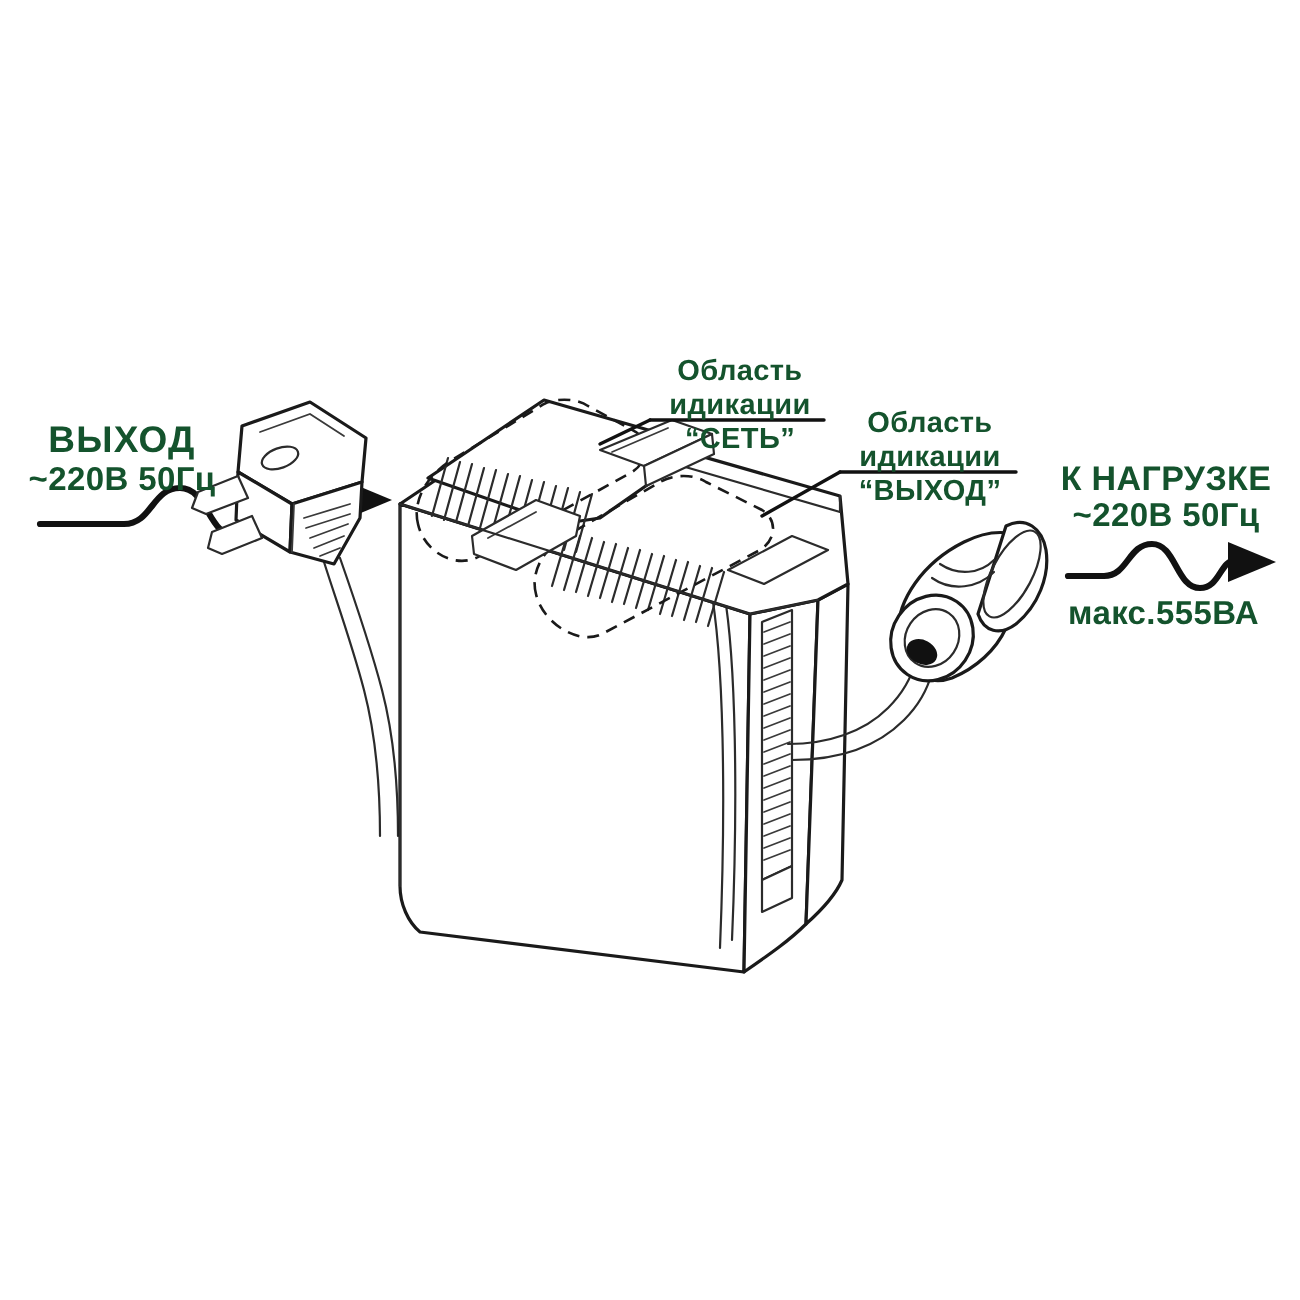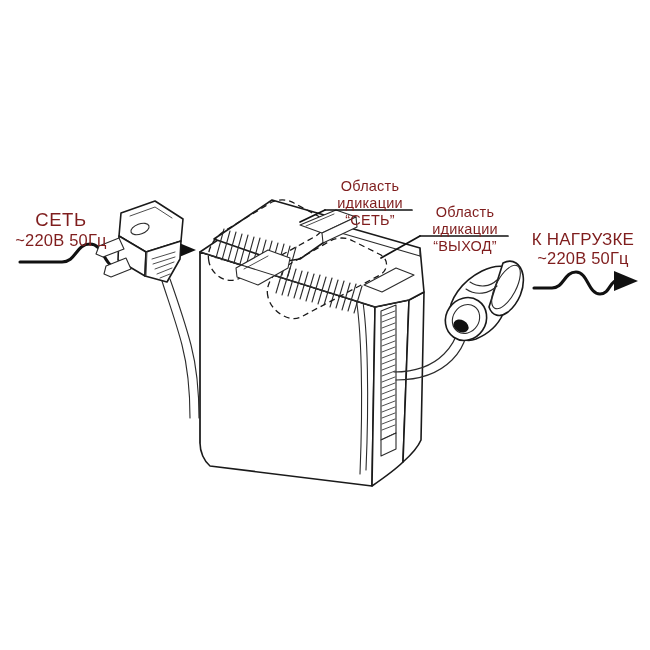--- a/index.html
+++ b/index.html
@@ -15,22 +15,22 @@
   .ln-thin{fill:none;stroke:#2b2b2b;stroke-width:1.1;stroke-linecap:round;stroke-linejoin:round;}
   .ln-hair{fill:none;stroke:#3a3a3a;stroke-width:0.9;stroke-linecap:round;}
   .fillw{fill:#ffffff;stroke:#1a1a1a;stroke-width:1.6;stroke-linejoin:round;}
   .fillw-thin{fill:#ffffff;stroke:#2b2b2b;stroke-width:1.1;stroke-linejoin:round;}
   .dash{fill:none;stroke:#1a1a1a;stroke-width:1.3;stroke-dasharray:6 4;stroke-linecap:butt;}
   .leader{fill:none;stroke:#111;stroke-width:1.7;stroke-linecap:round;stroke-linejoin:round;}
   .wave{fill:none;stroke:#111;stroke-width:3.1;stroke-linecap:round;stroke-linejoin:round;}
   .solidk{fill:#111;}
   .lbl{
     position:absolute;
-    font-weight:normal;
-    color:#7f1d1d;
+    font-weight:bold;
+    color:#14532d;
     line-height:1.12;
     white-space:nowrap;
     letter-spacing:0.2px;
   }
   #label-mains{left:6px;top:210px;width:110px;text-align:center;font-size:17.5px;}
   #label-mains .l1{font-size:18.5px;letter-spacing:0.6px;}
   #label-mains .l2{font-size:16.5px;}
   #label-load{left:520px;top:230px;width:126px;text-align:center;font-size:17px;}
   #label-load .l1{font-size:17px;letter-spacing:0.2px;}
   #label-load .l2{font-size:16.5px;}
@@ -205,29 +205,30 @@
       <path class="leader" d="M325,210 L300,222"></path>
     </g>
     <g>
       <path class="leader" d="M420,236 L508,236"></path>
       <path class="leader" d="M420,236 L381,258"></path>
     </g>
 
   </svg>
 
   <div class="lbl" id="label-mains">
-    <div class="l1">СЕТЬ</div>
+    <div class="l1">ВЫХОД</div>
     <div class="l2">~220В 50Гц</div>
   </div>
 
   <div class="lbl" id="label-load">
     <div class="l1">К НАГРУЗКЕ</div>
     <div class="l2">~220В 50Гц</div>
   </div>
 
+  <div class="lbl" id="label-load-max">макс.555ВА</div>
 
   <div class="lbl" id="callout-net">
     <div>Область</div>
     <div>идикации</div>
     <div>“СЕТЬ”</div>
   </div>
 
   <div class="lbl" id="callout-out">
     <div>Область</div>
     <div>идикации</div>

